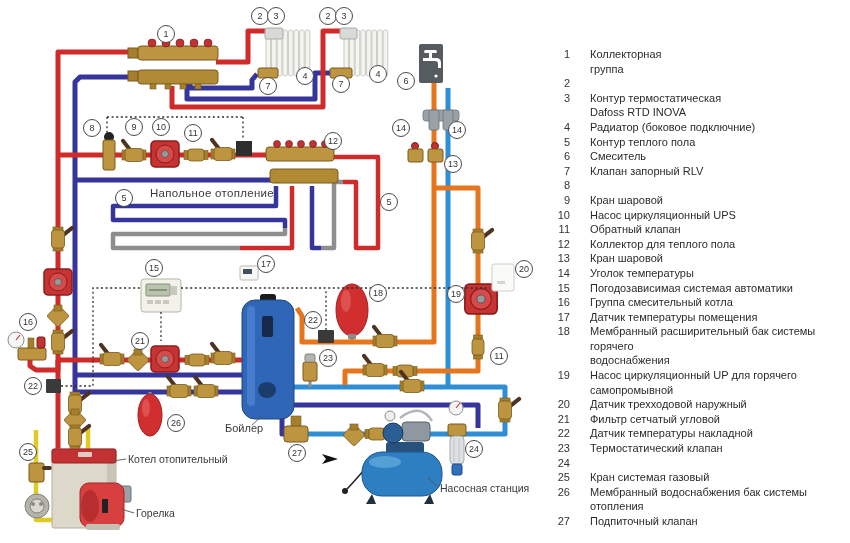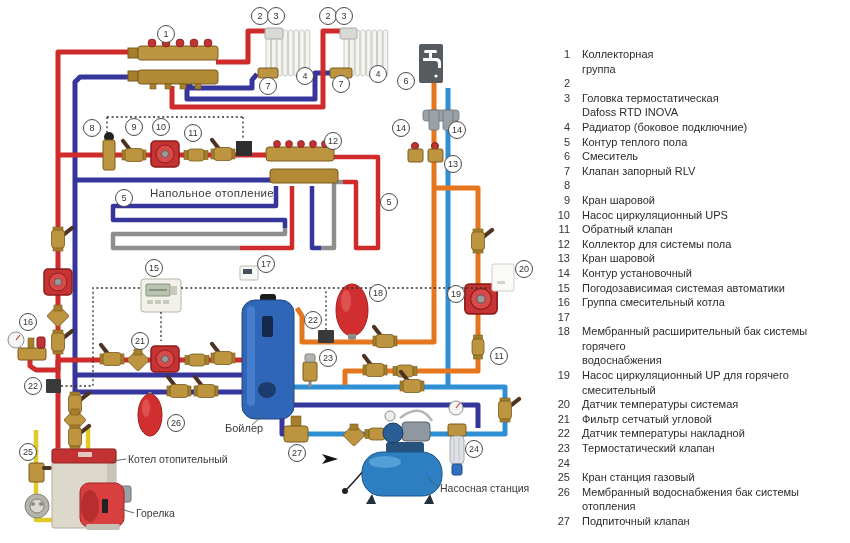--- a/index.html
+++ b/index.html
@@ -4,21 +4,21 @@
 <style>
   html,body{margin:0;padding:0;background:#fff;}
   .stage{position:relative;width:850px;height:543px;background:#fff;overflow:hidden;
          font-family:"Liberation Sans",sans-serif;}
   .diagram-svg{position:absolute;left:0;top:0;}
   
   .legend{position:absolute;left:556px;top:47px;width:290px;color:#2b2b2b;
           font-size:11px;line-height:14.6px;}
   .lrow{display:flex;align-items:flex-start;}
   .lnum{width:14px;text-align:right;flex:0 0 14px;color:#333;}
-  .ltxt{margin-left:12px;white-space:pre-line;color:#2b2b2b;}
+  .ltxt{margin-left:20px;white-space:pre-line;color:#2b2b2b;}
   
   text.dlabel{fill:#3a3a3a;font-family:"Liberation Sans",sans-serif;}
   .callout circle{fill:#ffffff;stroke:#4a4a4a;stroke-width:1;}
   .callout text{fill:#333;font-size:9px;font-family:"Liberation Sans",sans-serif;
                 text-anchor:middle;}
 </style>
 </head>
 <body>
 
 <div class="stage">
@@ -503,21 +503,21 @@
       <div class="lrow">
         <span class="lnum">1</span>
         <span class="ltxt">Коллекторная
 группа</span>
       </div>
       <div class="lrow">
         <span class="lnum">2</span>
       </div>
       <div class="lrow">
         <span class="lnum">3</span>
-        <span class="ltxt">Головка термостатическая
+        <span class="ltxt">Контур термостатическая
 Dafoss RTD  INOVA</span>
       </div>
       <div class="lrow">
         <span class="lnum">4</span>
         <span class="ltxt">Радиатор (боковое подключние)</span>
       </div>
       <div class="lrow">
         <span class="lnum">5</span>
         <span class="ltxt">Контур теплого пола</span>
       </div>
@@ -539,73 +539,74 @@
       <div class="lrow">
         <span class="lnum">10</span>
         <span class="ltxt">Насос циркуляционный UPS</span>
       </div>
       <div class="lrow">
         <span class="lnum">11</span>
         <span class="ltxt">Обратный клапан</span>
       </div>
       <div class="lrow">
         <span class="lnum">12</span>
-        <span class="ltxt">Коллектор для системы пола</span>
+        <span class="ltxt">Коллектор для теплого пола</span>
       </div>
       <div class="lrow">
         <span class="lnum">13</span>
         <span class="ltxt">Кран шаровой</span>
       </div>
       <div class="lrow">
         <span class="lnum">14</span>
-        <span class="ltxt">Контур установочный</span>
+        <span class="ltxt">Уголок температуры</span>
       </div>
       <div class="lrow">
         <span class="lnum">15</span>
         <span class="ltxt">Погодозависимая системая автоматики</span>
       </div>
       <div class="lrow">
         <span class="lnum">16</span>
         <span class="ltxt">Группа смесительный котла</span>
       </div>
       <div class="lrow">
         <span class="lnum">17</span>
+        <span class="ltxt">Датчик температуры помещения</span>
       </div>
       <div class="lrow">
         <span class="lnum">18</span>
         <span class="ltxt">Мембранный расширительный бак системы горячего
 водоснабжения</span>
       </div>
       <div class="lrow">
         <span class="lnum">19</span>
         <span class="ltxt">Насос циркуляционный  UP для горячего
-смесительный</span>
+самопромывной</span>
       </div>
       <div class="lrow">
         <span class="lnum">20</span>
-        <span class="ltxt">Датчик температуры системая</span>
+        <span class="ltxt">Датчик трехходовой наружный</span>
       </div>
       <div class="lrow">
         <span class="lnum">21</span>
         <span class="ltxt">Фильтр сетчатый угловой</span>
       </div>
       <div class="lrow">
         <span class="lnum">22</span>
         <span class="ltxt">Датчик температуры накладной</span>
       </div>
       <div class="lrow">
         <span class="lnum">23</span>
         <span class="ltxt">Термостатический клапан</span>
       </div>
       <div class="lrow">
         <span class="lnum">24</span>
       </div>
       <div class="lrow">
         <span class="lnum">25</span>
-        <span class="ltxt">Кран станция газовый</span>
+        <span class="ltxt">Кран системая газовый</span>
       </div>
       <div class="lrow">
         <span class="lnum">26</span>
         <span class="ltxt">Мембранный водоснабжения бак системы
 отопления</span>
       </div>
       <div class="lrow">
         <span class="lnum">27</span>
         <span class="ltxt">Подпиточный клапан</span>
       </div>

